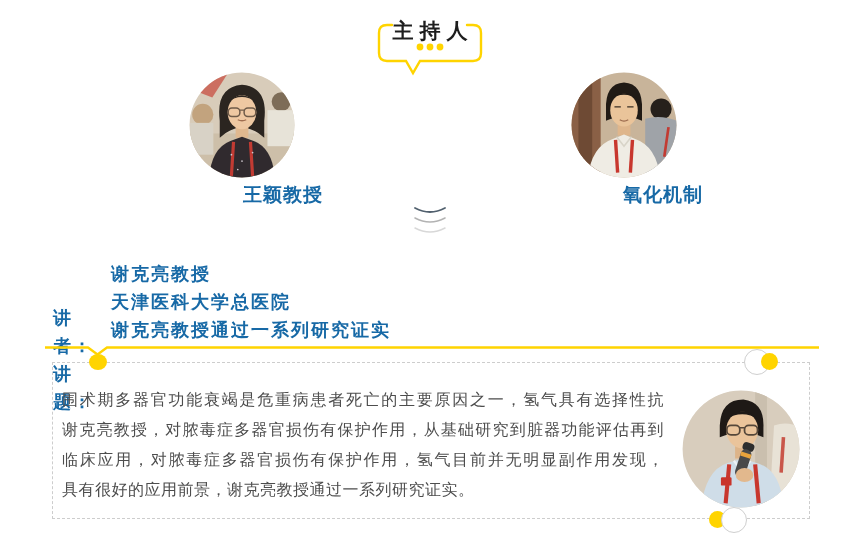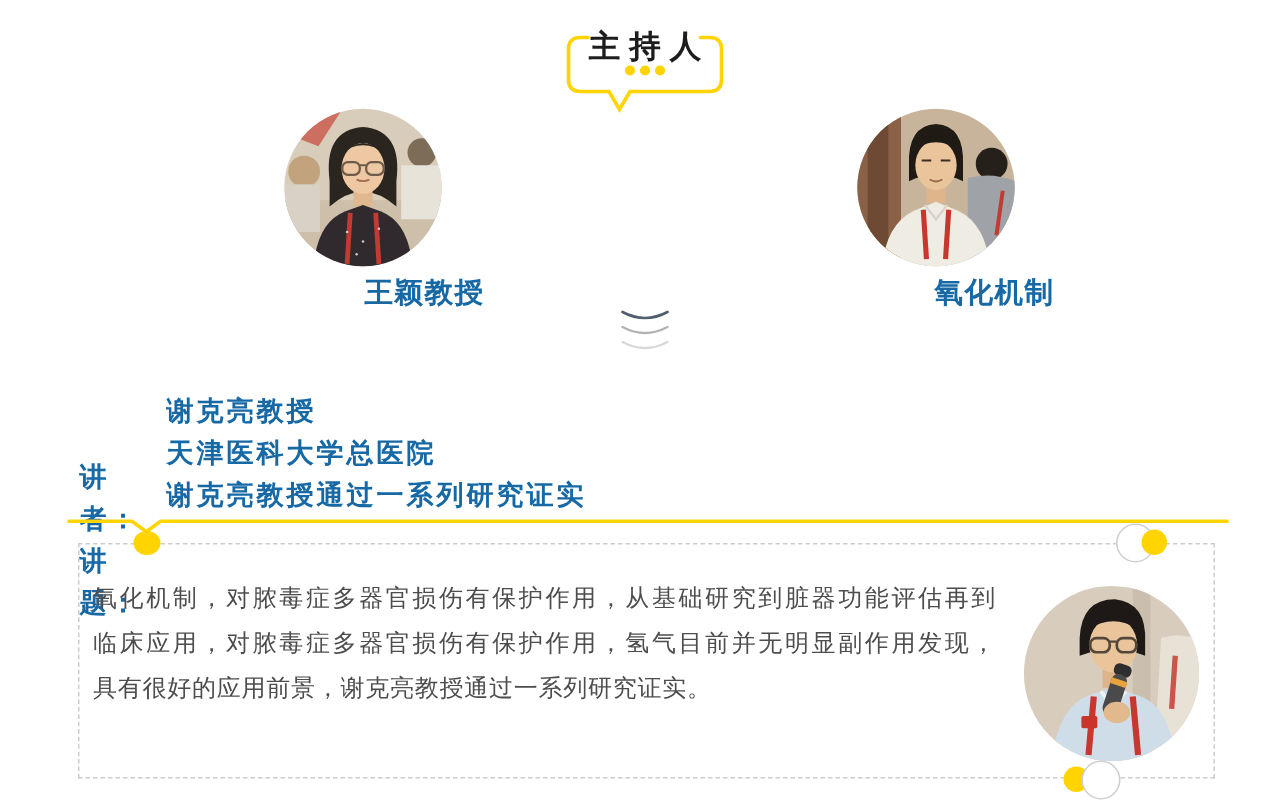--- a/index.html
+++ b/index.html
@@ -164,21 +164,22 @@
   </svg>
 
   <div class="dashed-box"></div>
   <div class="dot dot-tl" style="background:#FFD400;"></div>
   <div class="ring ring-tr"></div>
   <div class="dot dot-tr" style="background:#FFD400;"></div>
   <div class="dot dot-b" style="background:#FFD400;"></div>
   <div class="ring ring-b"></div>
 
   <div class="summary">
-    <div class="summary-line">氧化机制，对脓毒症多器官损伤有保护作用，从基础研究到脏器功能评估再到</div>
+    <div class="summary-line">围术期多器官功能衰竭是危重病患者死亡的主要原因之一，氢气具有选择性抗</div>
+    <div class="summary-line">谢克亮教授，对脓毒症多器官损伤有保护作用，从基础研究到脏器功能评估再到</div>
     <div class="summary-line">临床应用，对脓毒症多器官损伤有保护作用，氢气目前并无明显副作用发现，</div>
     <div class="summary-line last">具有很好的应用前景，谢克亮教授通过一系列研究证实。</div>
   </div>
 
   <div class="photo-circle speaker-photo">
     <svg width="118" height="118" viewBox="0 0 100 100">
       <defs>
           <clipPath id="cpc">
             <circle cx="50" cy="50" r="49.5"></circle>
           </clipPath>

